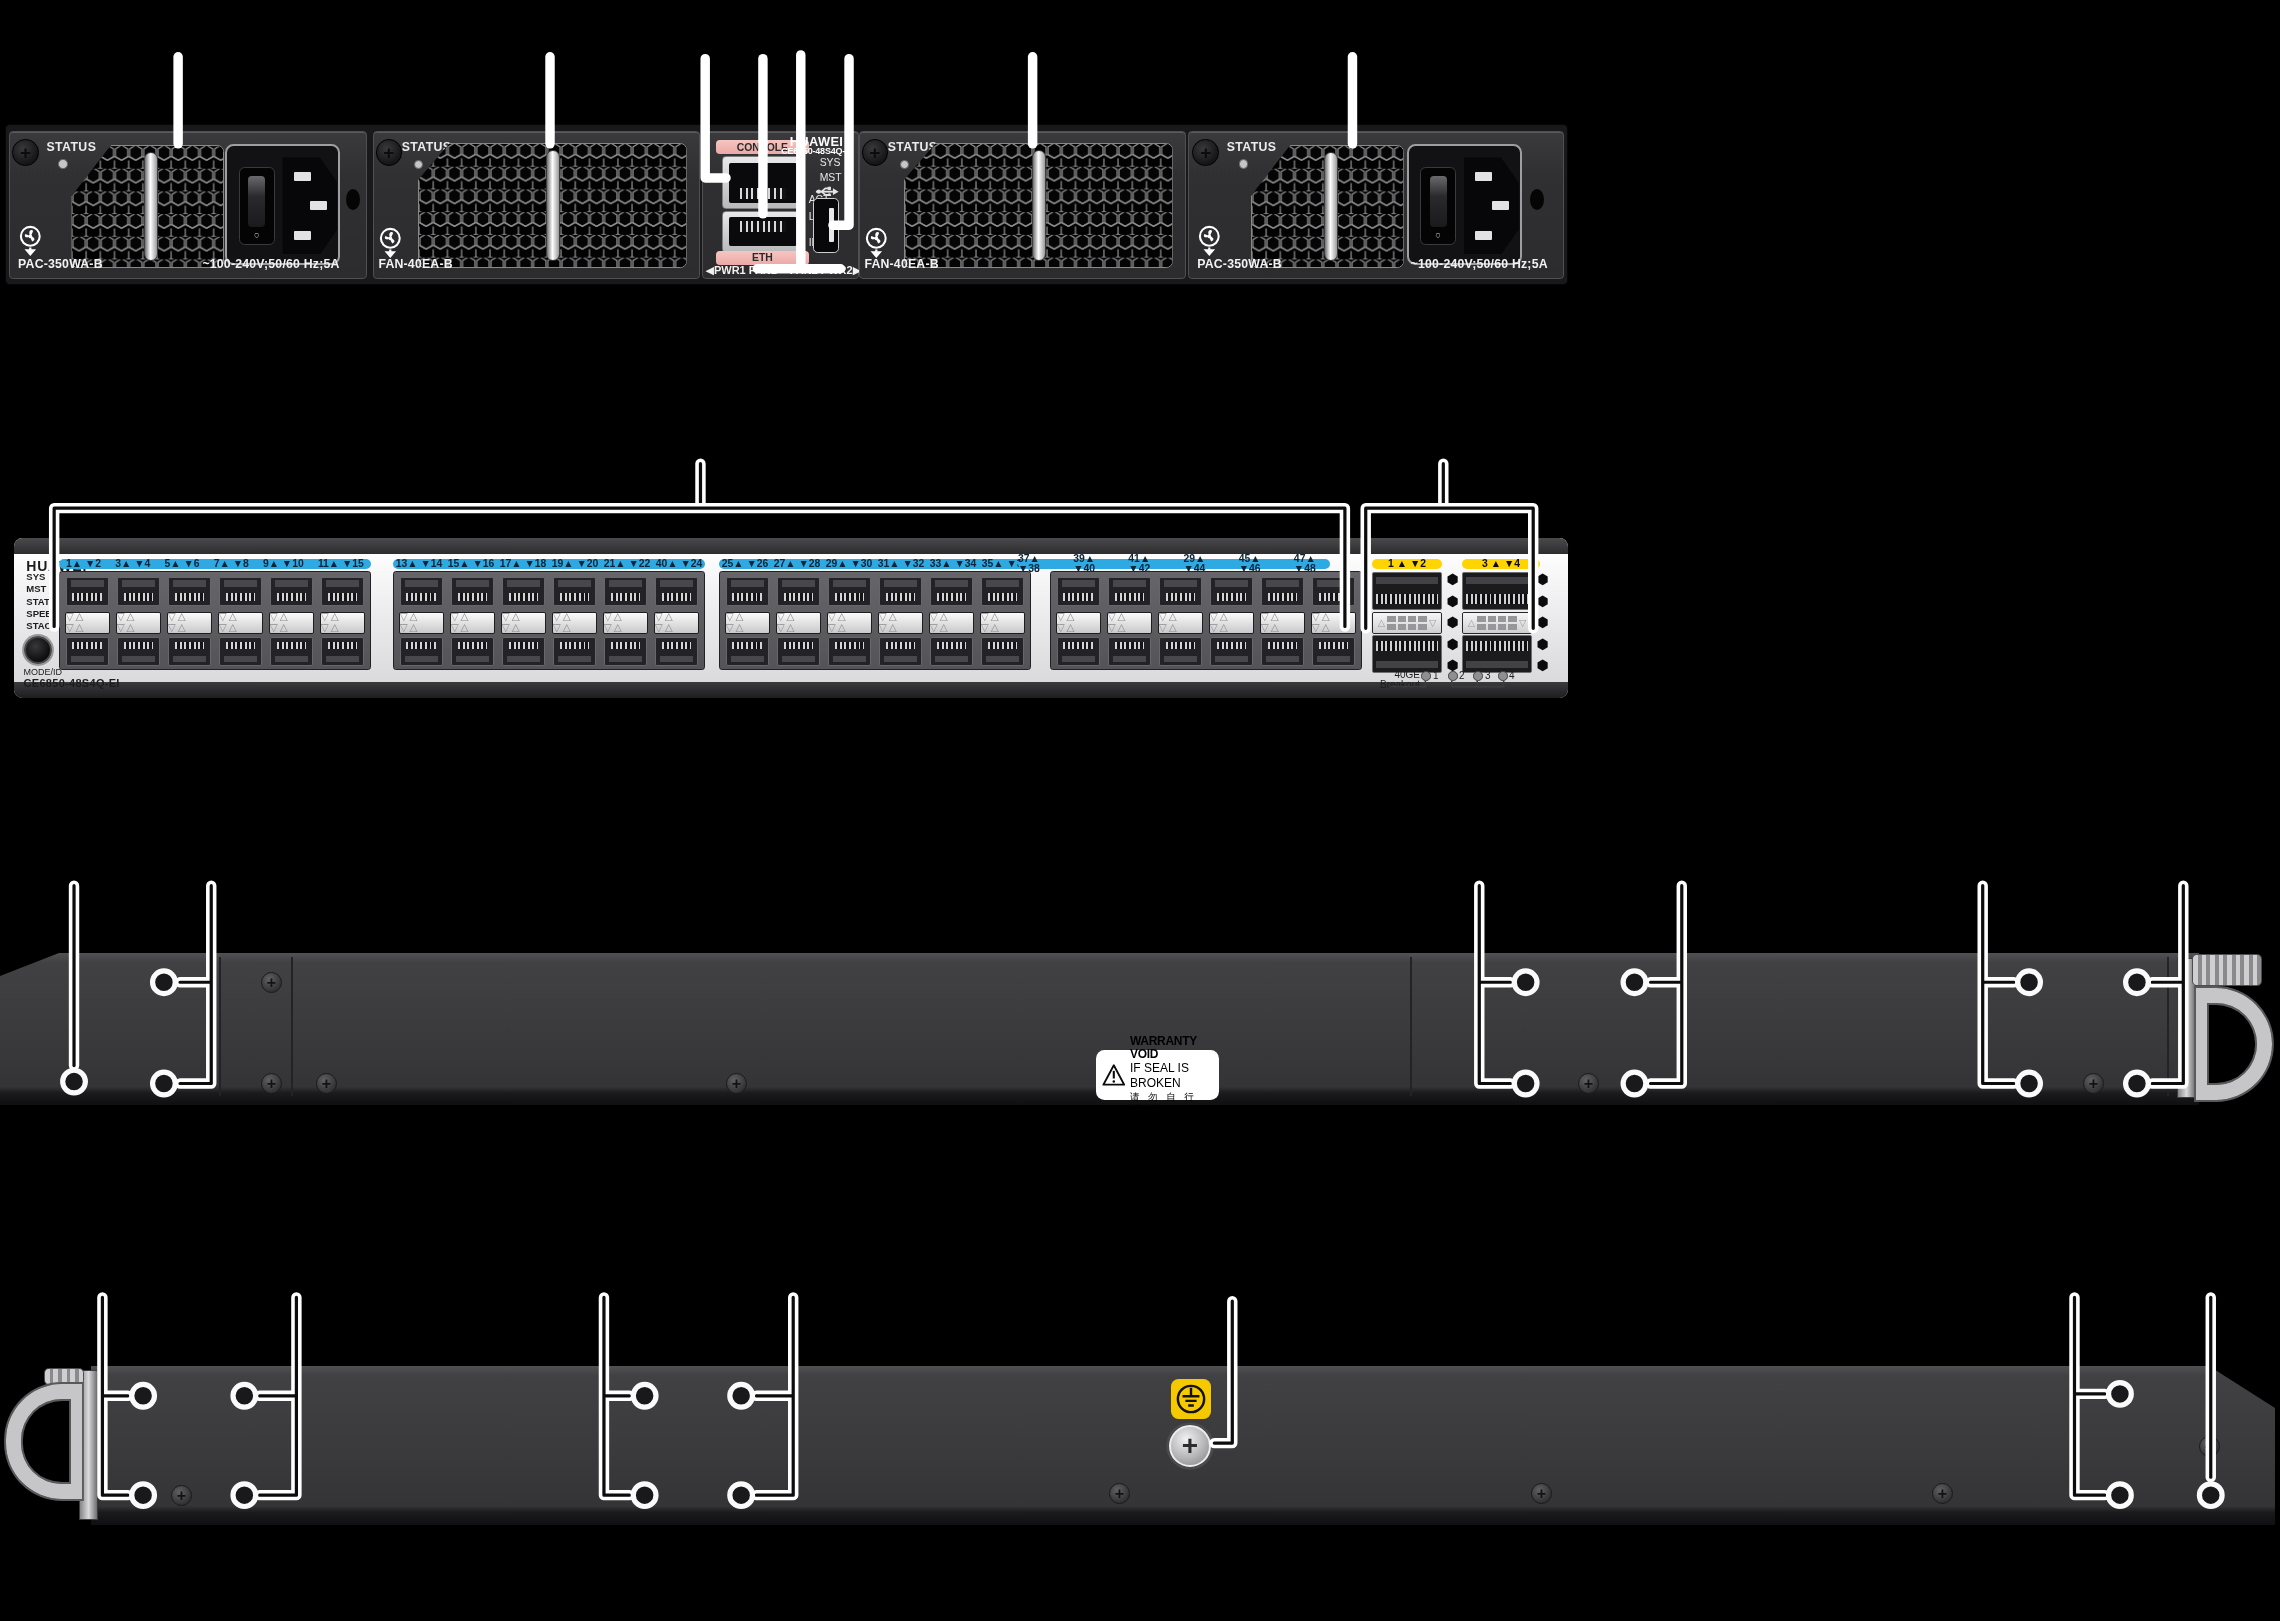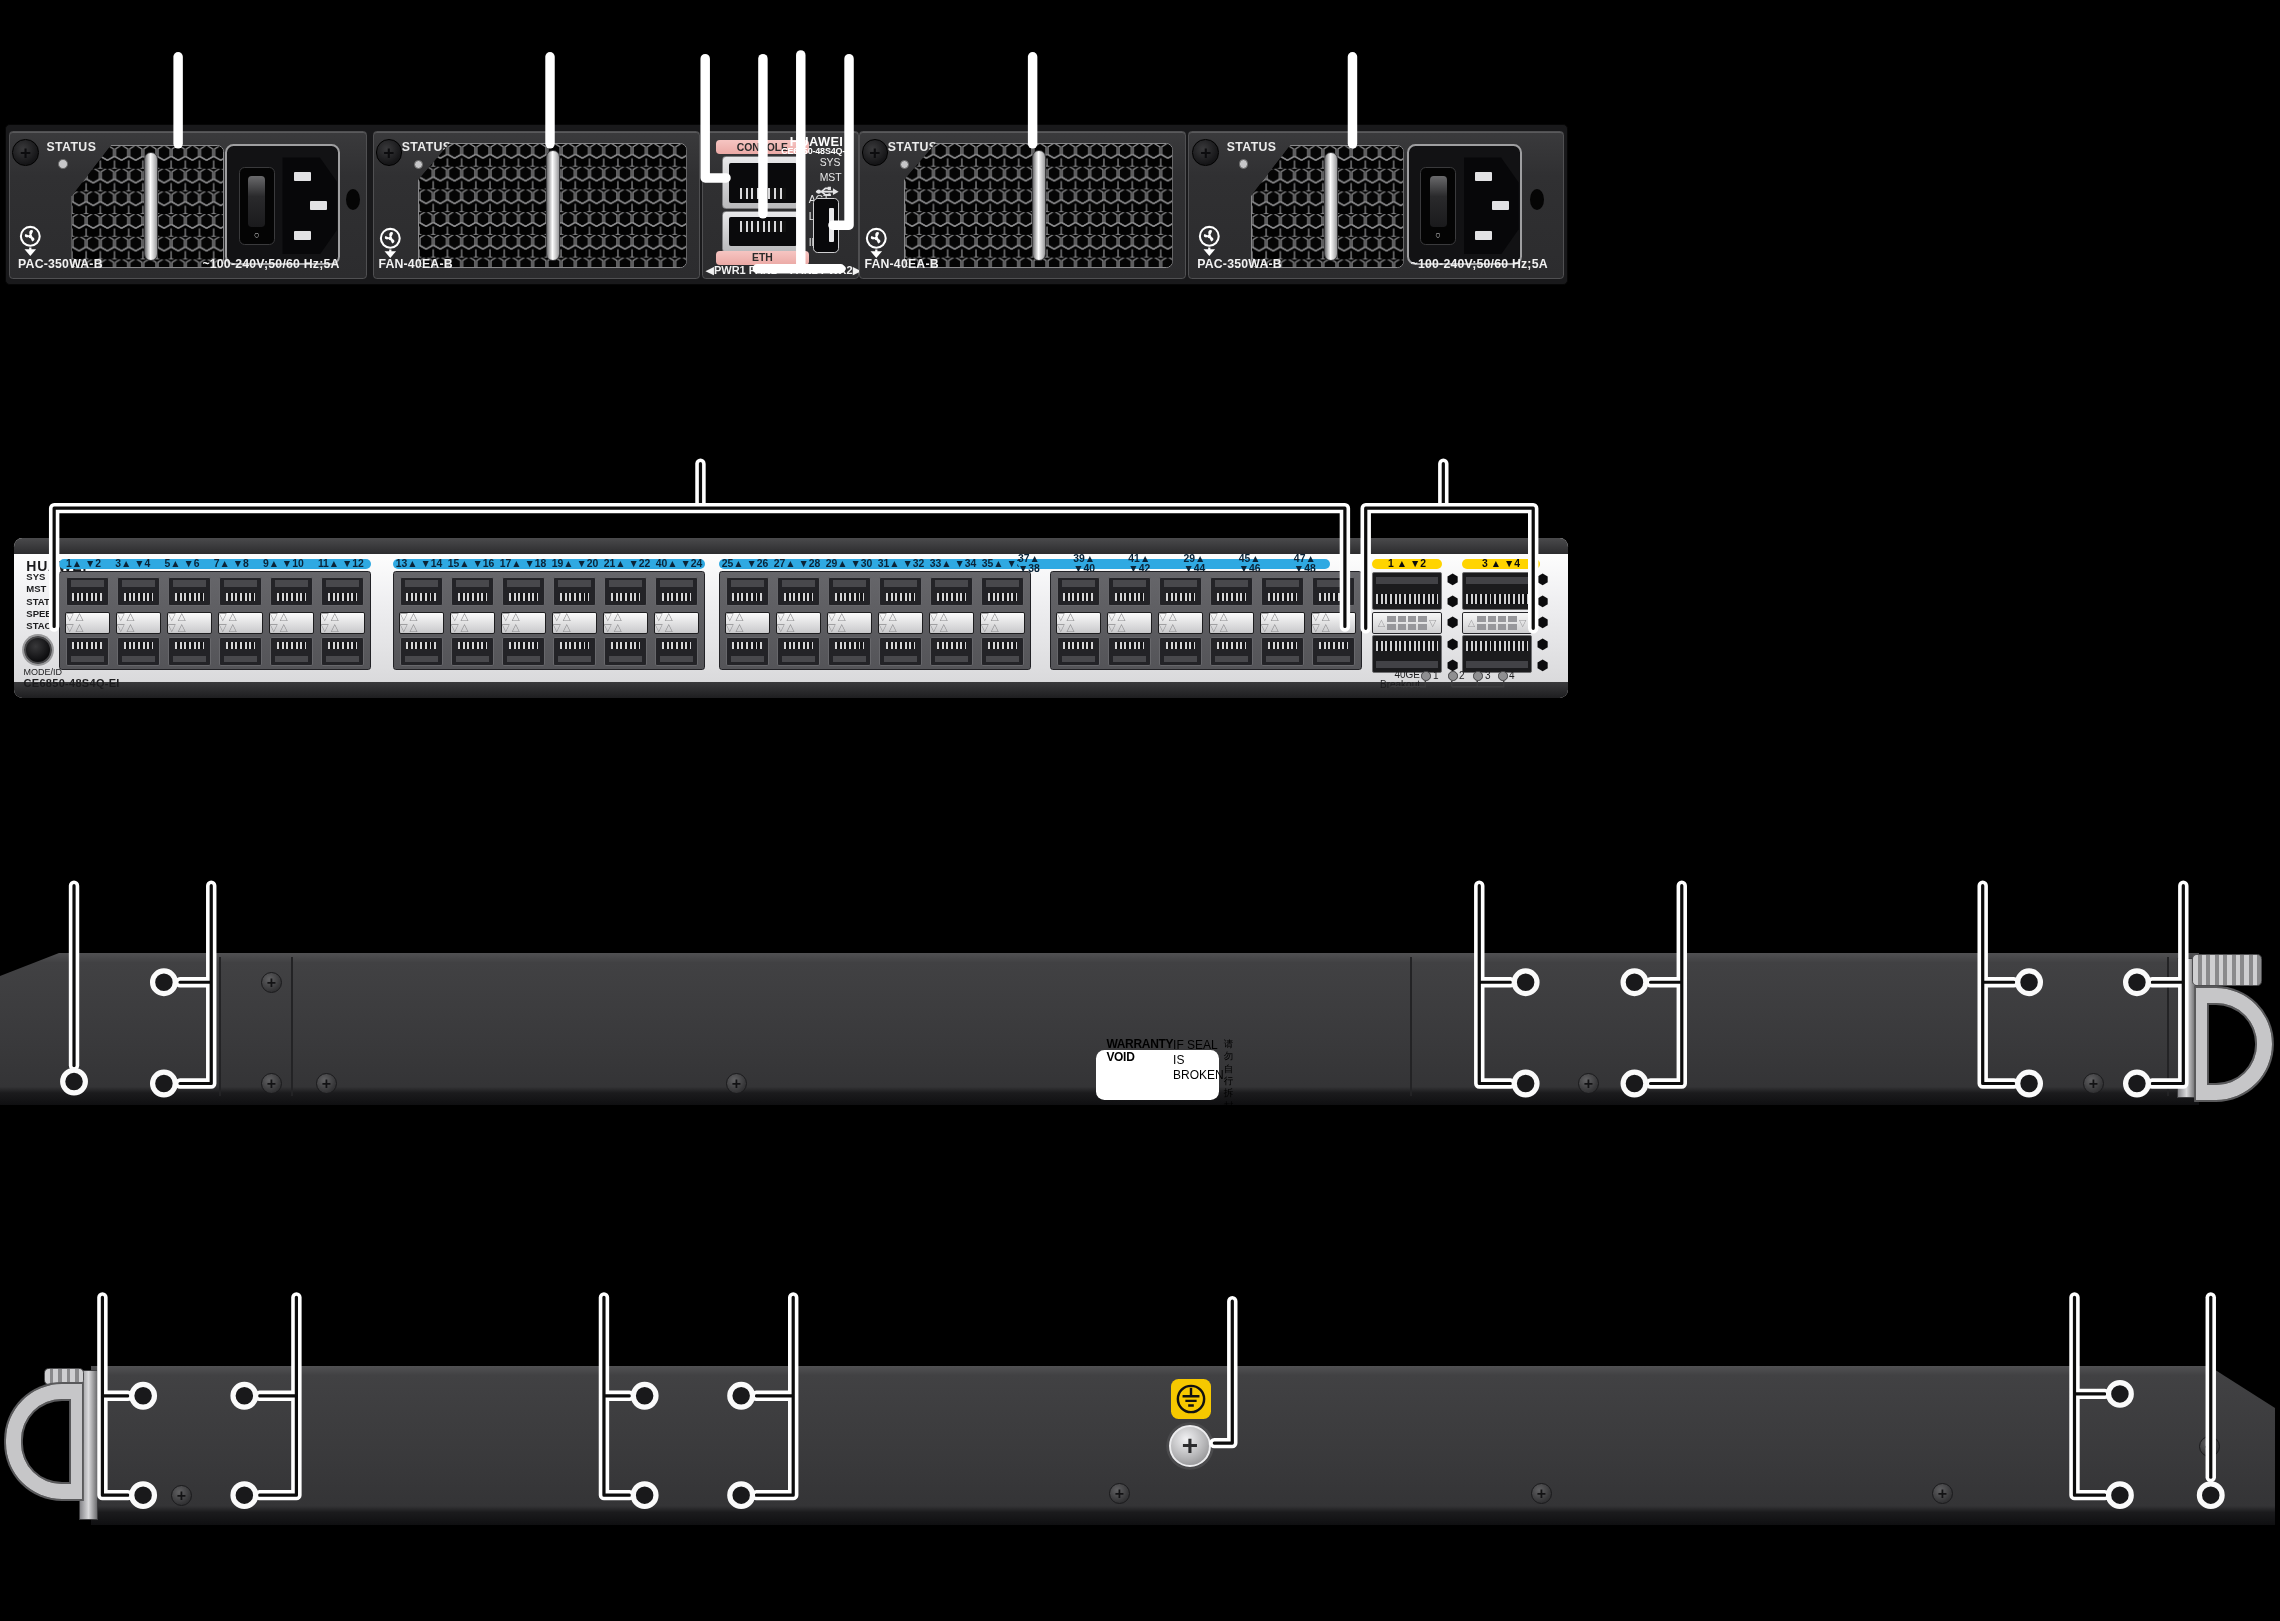--- a/index.html
+++ b/index.html
@@ -99,21 +99,21 @@
   .screw{position:absolute;width:21px;height:21px;border-radius:50%;
          background:radial-gradient(circle at 38% 32%,#606062,#39393b 60%,#222224);
          border:0.9px solid #1a1a1c;color:#121214;font-size:16px;font-weight:bold;
          display:flex;align-items:center;justify-content:center;line-height:0}
   .plate{position:absolute;background:linear-gradient(90deg,#86868a,#dadadc 50%,#6e6e70);border:0.9px solid #3c3c3e}
   .knurl{position:absolute;background:repeating-linear-gradient(90deg,#cfcfd1 0 4.7px,#8a8a8c 4.7px 8.5px);
          border:0.9px solid #4e4e50;border-radius:4.7px}
   .dhandle{position:absolute;border:15px solid #c6c6c8;box-shadow:0 0 0 1.9px #59595b,inset 0 0 0 1.9px #59595b}
   #warranty{left:1096px;top:1050px;width:123px;height:50px;background:#fff;border-radius:8.5px;
             display:flex;align-items:center;padding:3.8px 5.7px;gap:4.7px;color:#000}
-  #warranty .wtxt{display:flex;flex-direction:row;justify-content:center}
+  #warranty .wtxt{display:flex;flex-direction:column;justify-content:center}
   #warranty .w1{font-size:12px;font-weight:bold;letter-spacing:-0.3px;line-height:13.2px}
   #warranty .w2{font-size:12px;line-height:15px}
   #warranty .w3{font-size:9.5px;letter-spacing:2.8px;line-height:12.3px;font-family:"DejaVu Sans",sans-serif}
   #gndlabel{left:1171px;top:1379px;width:40px;height:40px;background:#f6c800;border-radius:7.6px;
             display:flex;align-items:center;justify-content:center}
   #gndscrew{left:1169px;top:1425px;width:42px;height:42px;border-radius:50%;
             background:radial-gradient(circle at 40% 32%,#f2f2f4,#b5b5b7 55%,#7e7e80);
             border:2.8px solid #ececee;box-shadow:0 0 0 2.8px #4a4a4c;color:#2c2c2e;font-size:28px;
             font-weight:bold;display:flex;align-items:center;justify-content:center;line-height:0}
   #callouts{left:0;top:0;z-index:40;pointer-events:none}
@@ -308,21 +308,21 @@
     <div class="t fp-dark" style="left:9.5px;top:129px;font-size:9px">MODE/ID</div>
     <div class="t fp-dark" style="left:9.5px;top:139px;font-size:11px;font-weight:bold;letter-spacing:0.3px">CE6850-48S4Q-EI</div>
 
     <div id="fp-ports">
         <div class="pstrip" style="left: 45px; width: 312px; background: rgb(47, 169, 226);">
           <span>1▲ ▼2</span>
           <span>3▲ ▼4</span>
           <span>5▲ ▼6</span>
           <span>7▲ ▼8</span>
           <span>9▲ ▼10</span>
-          <span>11▲ ▼12</span>
+          <span>11▲ ▼15</span>
         </div>
         <div class="pblock" style="left: 45px; width: 312px;">
           <div class="pcol">
             <div class="cage top">
               <div class="pins"></div>
             </div>
             <div class="latch">▽△ ▽△</div>
             <div class="cage bot">
               <div class="pins"></div>
             </div>

